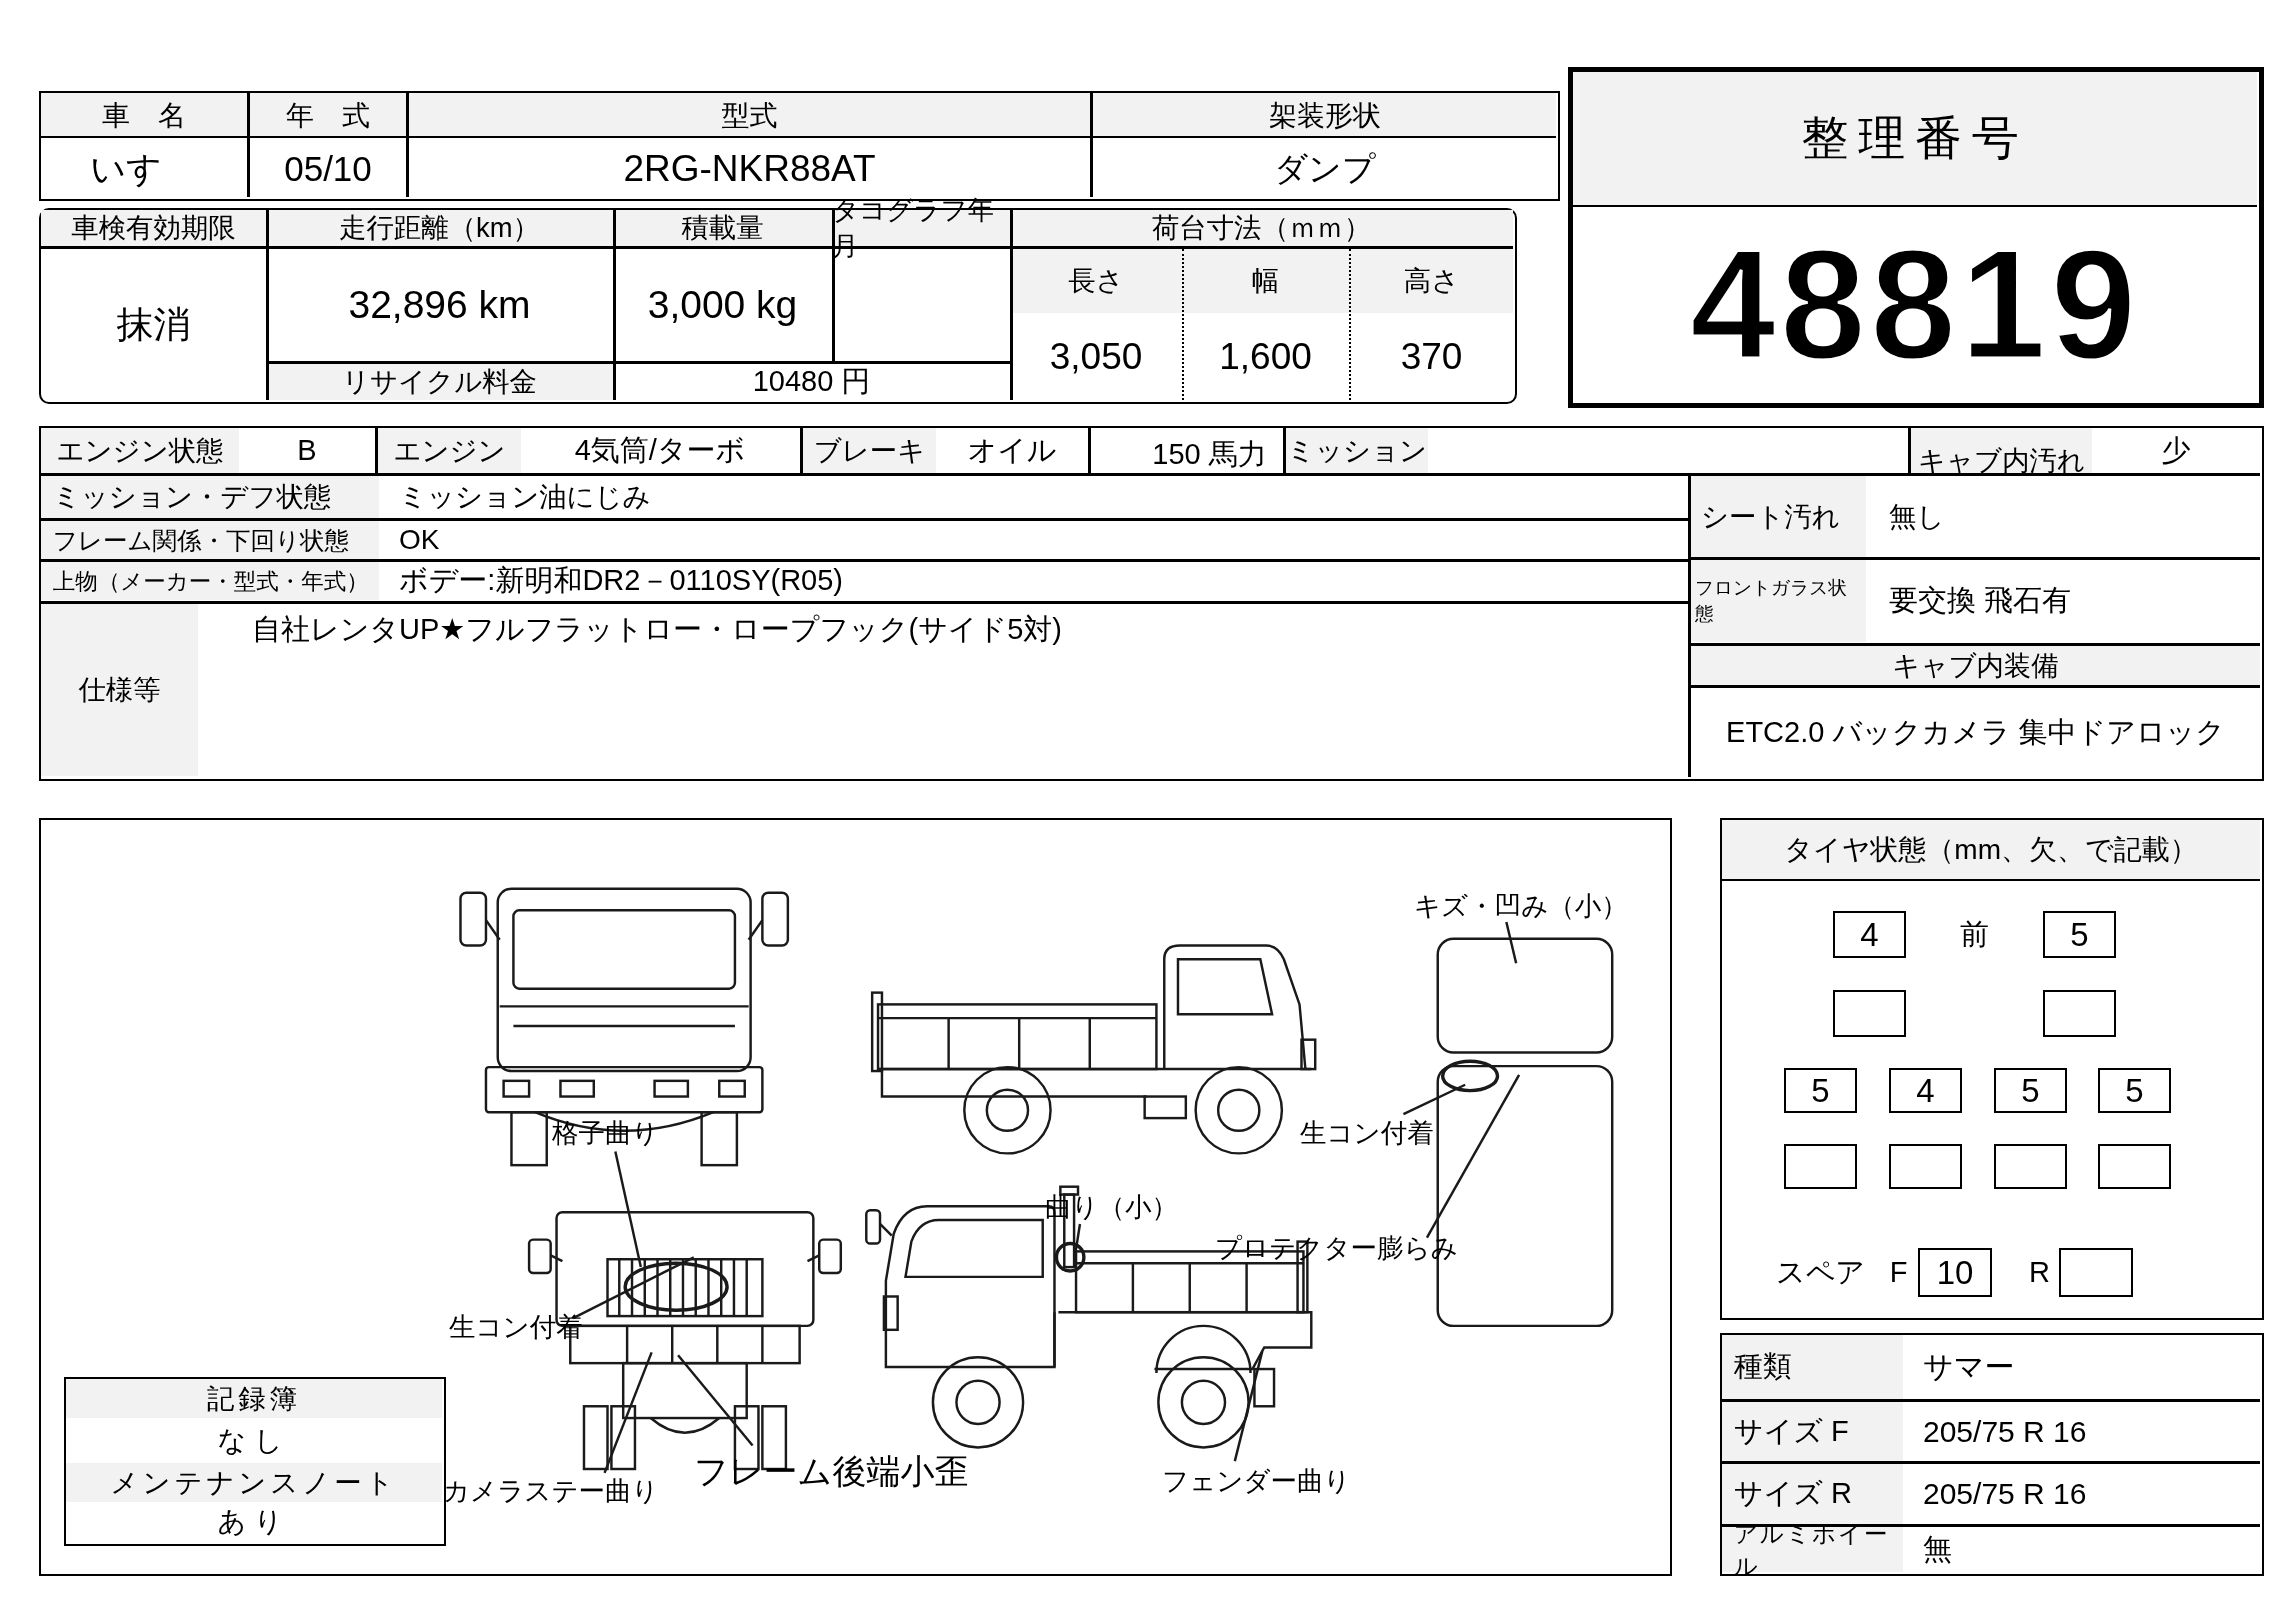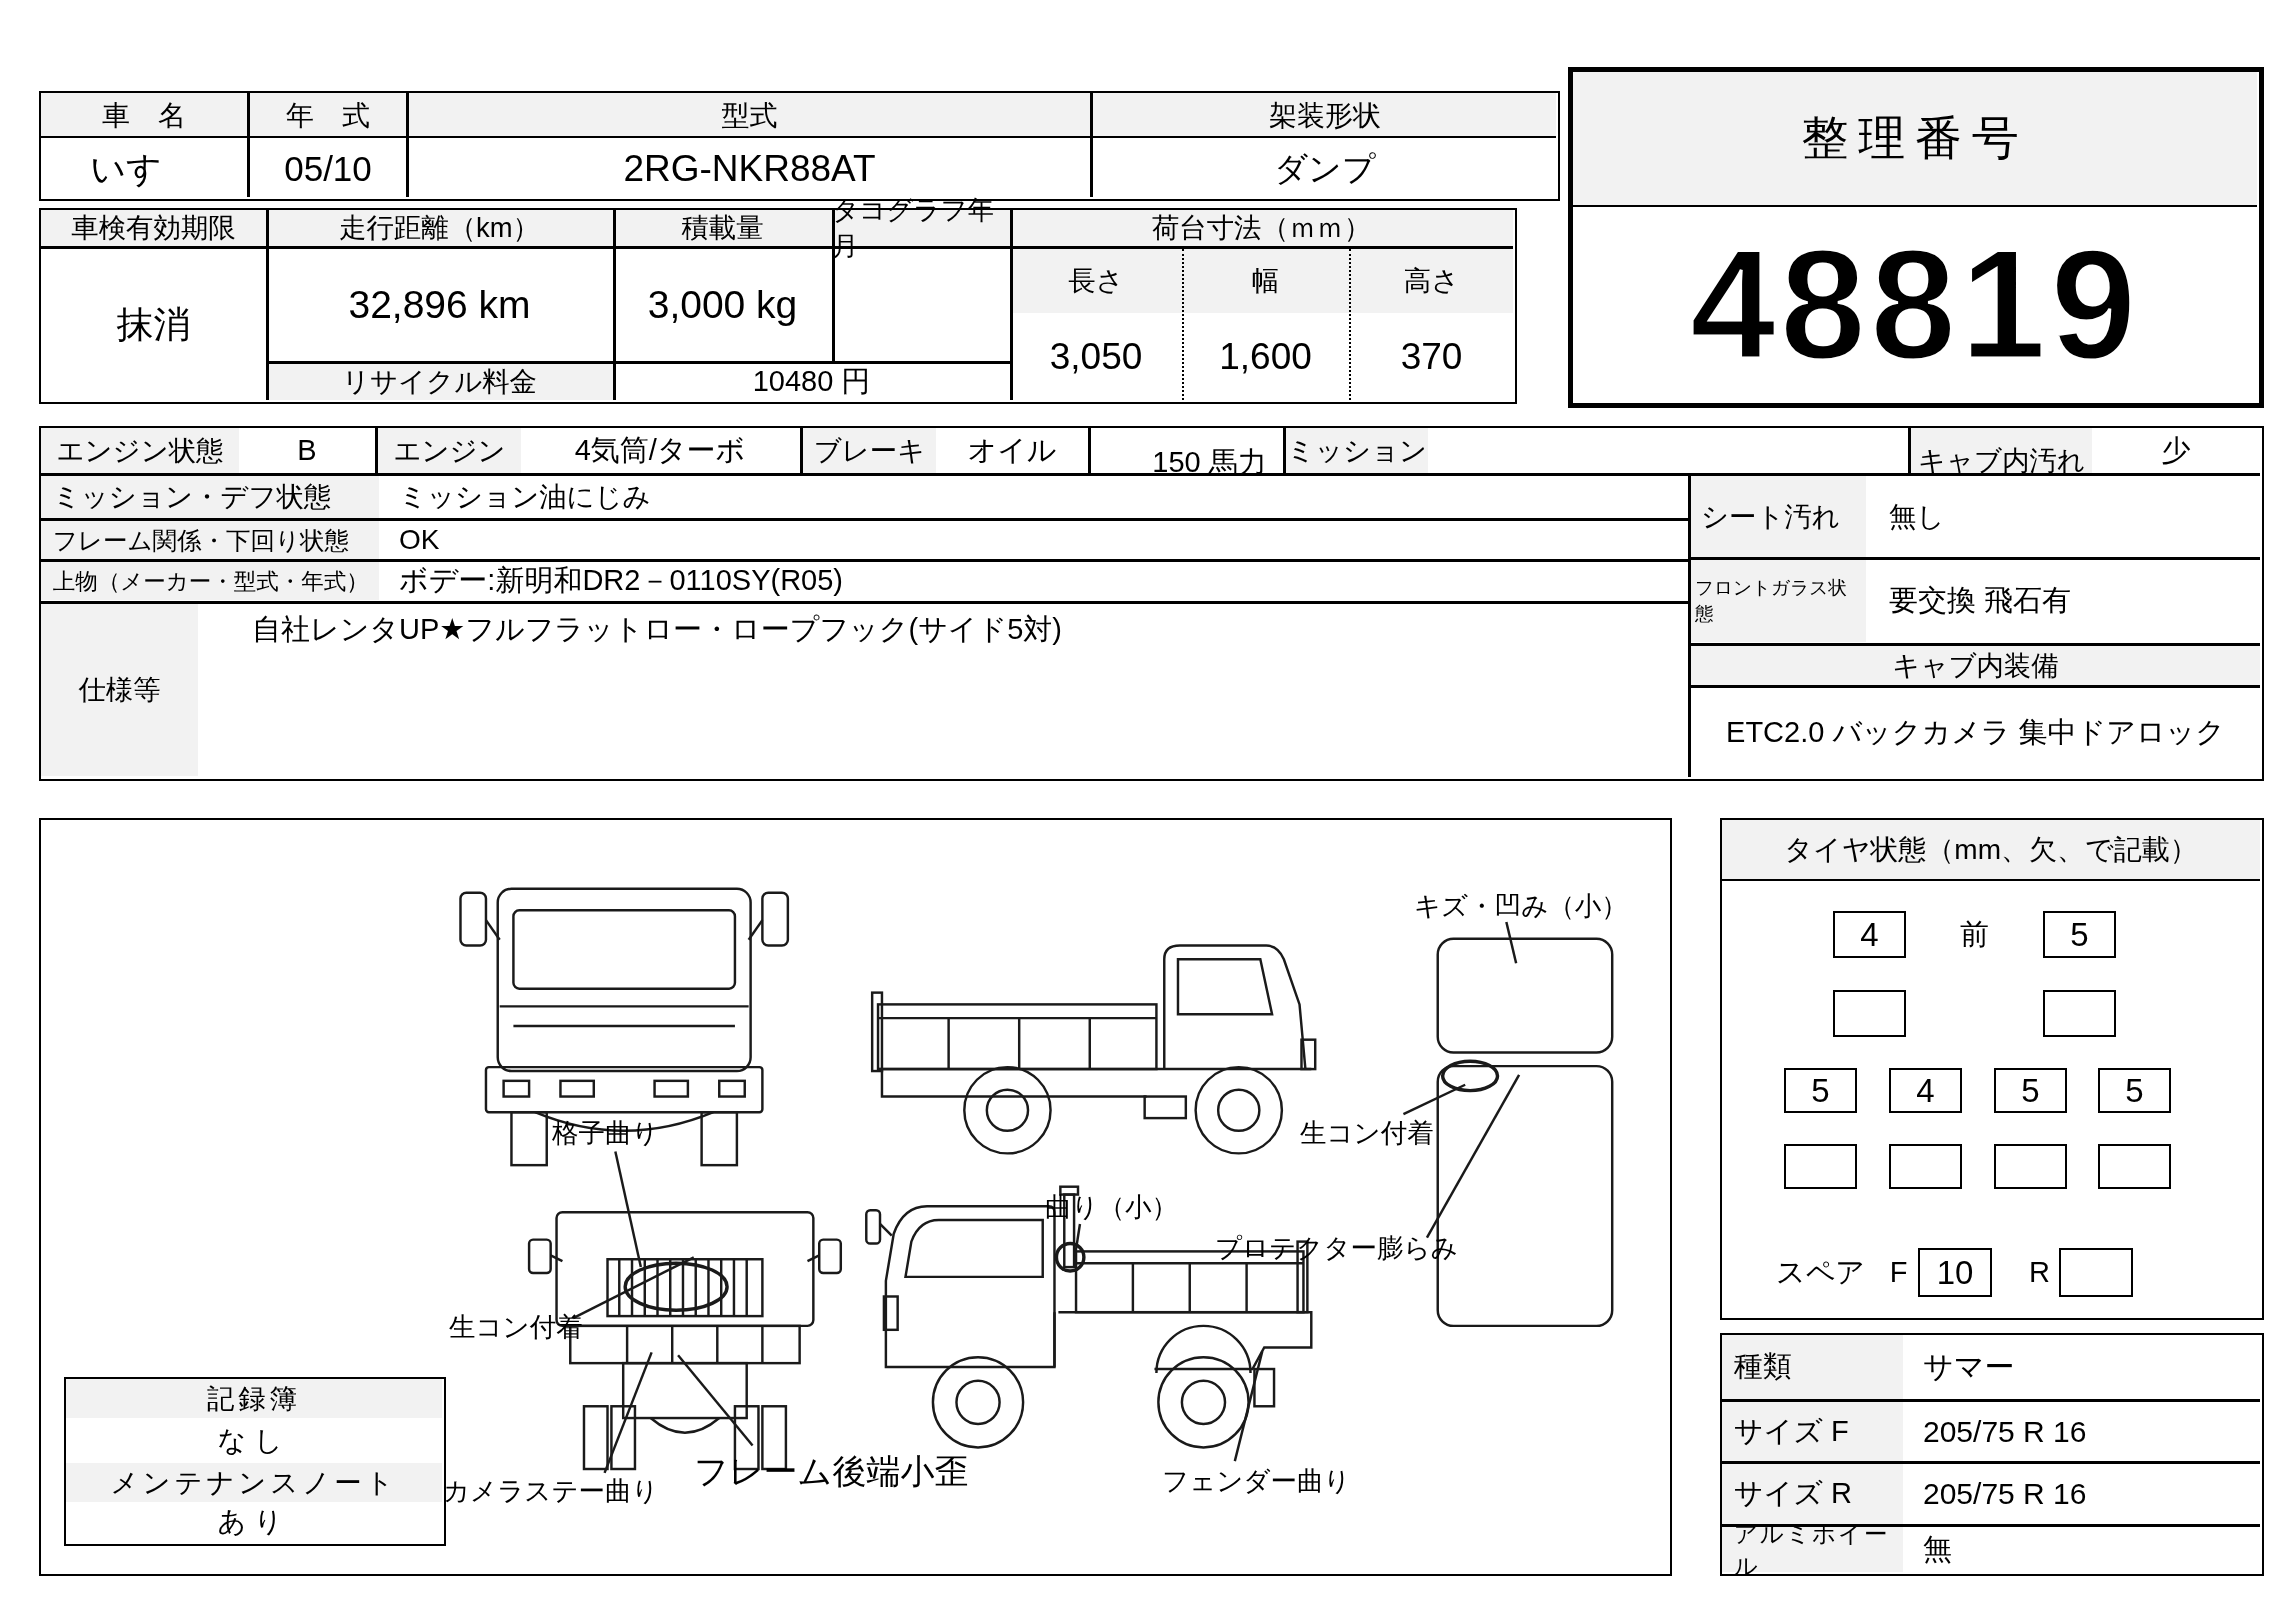--- a/index.html
+++ b/index.html
@@ -41,21 +41,21 @@
   <div class="abs" style="left:1568px;top:67px;width:696px;height:341px;border:5.9px solid #000;">
     <div class="abs gray cell" style="left:0;top:0;width:684px;height:135px;border-bottom:2.9px solid #000;font-size:47px;letter-spacing:9.8px;">整理番号</div>
     <div class="abs cell" style="left:0;top:135px;width:684px;height:194px;">
       <div class="ref-num">
         <span>48819</span>
         <span class="inline-stroke">48819</span>
       </div>
     </div>
   </div>
 
-  <div class="abs bd3" style="left:39px;top:208px;width:1478px;height:196px;">
+  <div class="abs bd3" style="left:39px;top:208px;width:1478px;height:196px;border-radius:10px;">
 
     <div class="abs gray" style="left:0;top:0;width:1472px;height:36px;"></div>
     <div class="abs gray" style="left:969px;top:39px;width:503px;height:64px;"></div>
     <div class="abs gray" style="left:225px;top:154px;width:347px;height:36px;"></div>
 
     <div class="abs hline" style="left:0;top:36px;width:1472px;"></div>
     <div class="abs hline" style="left:225px;top:151px;width:744px;"></div>
     <div class="abs vline" style="left:225px;top:0;height:190px;"></div>
     <div class="abs vline" style="left:572px;top:0;height:190px;"></div>
     <div class="abs vline" style="left:791px;top:0;height:151px;"></div>
@@ -113,21 +113,21 @@
     <div class="abs hline" style="left:1647px;top:129px;width:572px;"></div>
     <div class="abs hline" style="left:1647px;top:215px;width:572px;"></div>
     <div class="abs hline" style="left:1647px;top:257px;width:572px;"></div>
 
     <div class="abs cell" style="left:0;top:0;width:198px;height:45px;font-size:27.4px;">エンジン状態</div>
     <div class="abs cell" style="left:198px;top:0;width:136px;height:45px;font-size:29px;">B</div>
     <div class="abs cell" style="left:337px;top:0;width:143px;height:45px;font-size:27.4px;">エンジン</div>
     <div class="abs cell" style="left:480px;top:0;width:278px;height:45px;font-size:29px;">4気筒/ターボ</div>
     <div class="abs cell" style="left:762px;top:0;width:133px;height:45px;font-size:27.4px;">ブレーキ</div>
     <div class="abs cell" style="left:895px;top:0;width:152px;height:45px;font-size:29px;">オイル</div>
-    <div class="abs cell" style="left:1047px;top:12px;width:216px;height:45px;font-size:29px;padding-left:27px;">150 馬力</div>
+    <div class="abs cell" style="left:1047px;top:4px;width:216px;height:45px;font-size:29px;padding-left:27px;">150 馬力</div>
     <div class="abs cell" style="left:1245px;top:0;width:142px;height:45px;font-size:27.4px;">ミッション</div>
     <div class="abs cell" style="left:1870px;top:0;width:181px;height:45px;font-size:27.4px;margin-top:10px;">キャブ内汚れ</div>
     <div class="abs cell" style="left:2051px;top:0;width:168px;height:45px;font-size:29px;">少</div>
 
     <div class="abs cl" style="left:11.8px;top:48px;width:326px;height:42px;font-size:27.4px;">ミッション・デフ状態</div>
     <div class="abs cl" style="left:358px;top:48px;width:1274px;height:42px;font-size:27.4px;">ミッション油にじみ</div>
     <div class="abs cl" style="left:11.8px;top:93px;width:326px;height:38px;font-size:24.5px;">フレーム関係・下回り状態</div>
     <div class="abs cl" style="left:358px;top:93px;width:1274px;height:38px;font-size:28px;">OK</div>
     <div class="abs cl" style="left:11.8px;top:134px;width:326px;height:38px;font-size:22.5px;">上物（メーカー・型式・年式）</div>
     <div class="abs cl" style="left:358px;top:134px;width:1274px;height:38px;font-size:29px;">ボデー:新明和DR2－0110SY(R05)</div>

